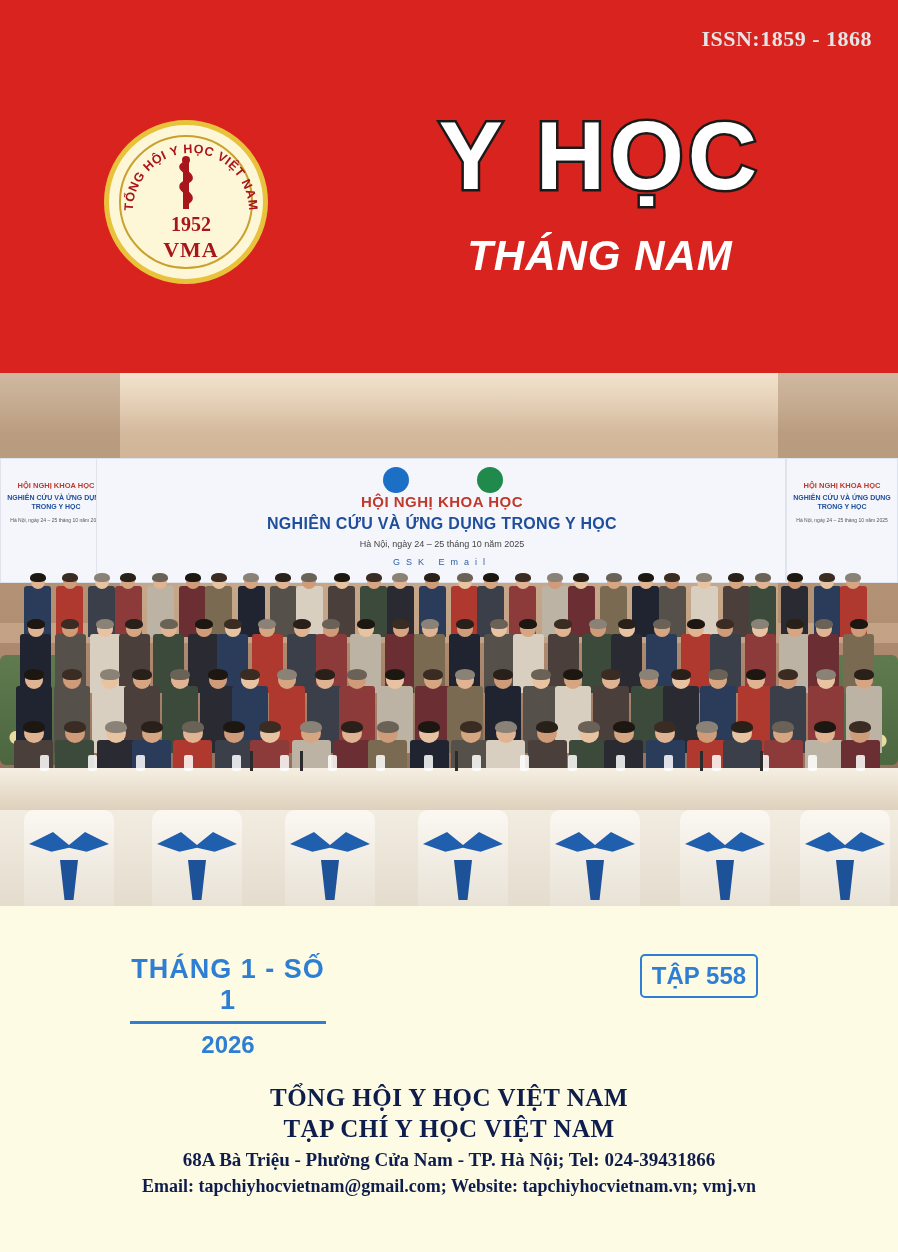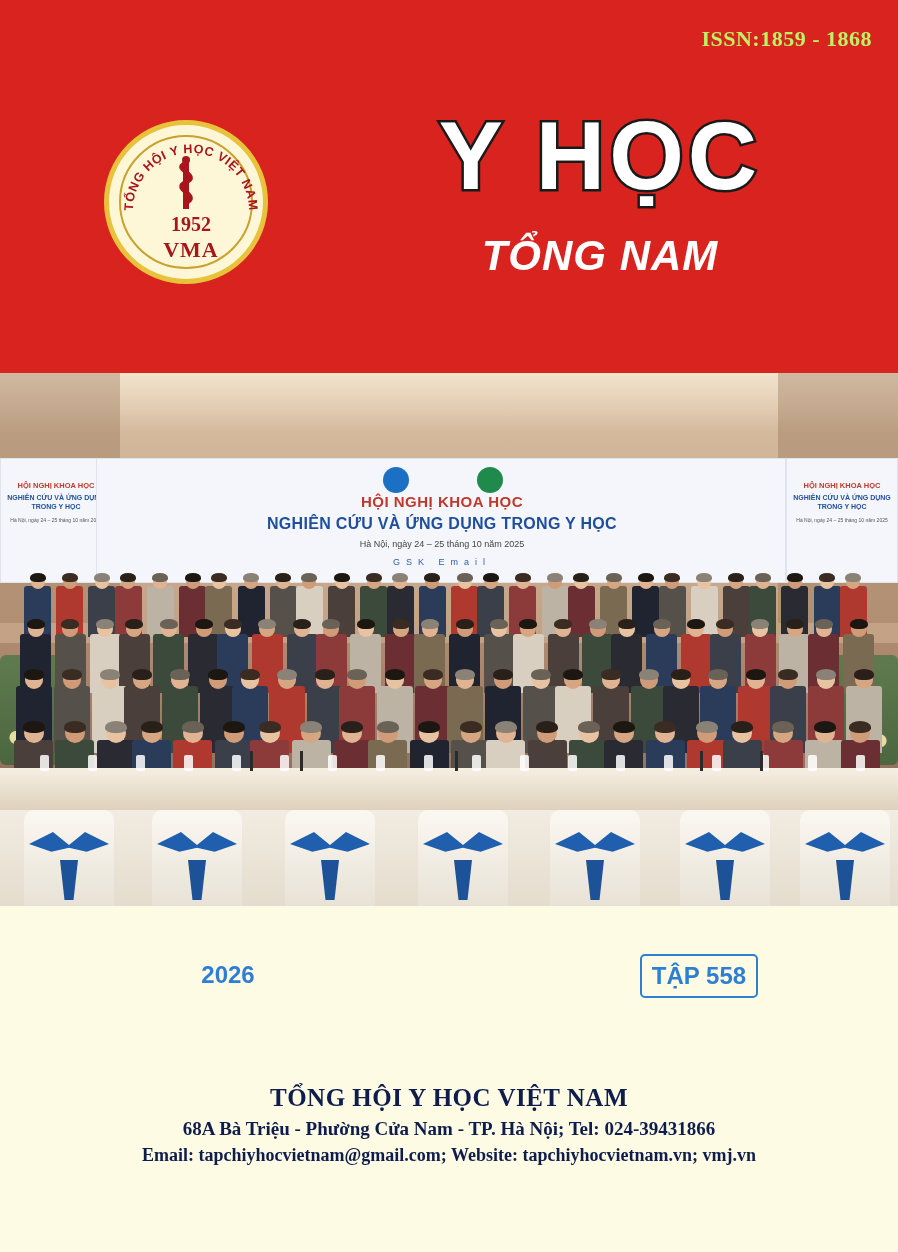--- a/index.html
+++ b/index.html
@@ -22,21 +22,21 @@
     position: relative;
     width: 898px;
     height: 373px;
     background: #d8231f;
     overflow: hidden;
   }
   .issn {
     position: absolute;
     top: 26px;
     right: 26px;
-    color: #bef264;
+    color: #e5e5e5;
     font-family: "Liberation Serif", serif;
     font-weight: bold;
     font-size: 22px;
     letter-spacing: 0.5px;
   }
   
   .emblem {
     position: absolute;
     left: 104px;
     top: 120px;
@@ -377,21 +377,21 @@
         <path d="M28 8 C 12 14, 44 20, 28 27 C 12 34, 44 40, 28 48" stroke="#a8161b" stroke-width="4.5" fill="none" stroke-linecap="round"></path>
         <circle cx="28" cy="5" r="4" fill="#a8161b"></circle>
       </svg>
       <div class="emblem-year">1952</div>
       <div class="emblem-vma">VMA</div>
     </div>
 
 
 
     <div class="yhoc">Y HỌC</div>
-    <div class="vietnam-script">TỔNG NAM</div>
+    <div class="vietnam-script">THÁNG NAM</div>
   </div>
 
   <div class="photo">
     <div class="wall"></div>
     <div class="ceiling-glow"></div>
     <div class="wall-panel" style="left:0px;"></div>
     <div class="wall-panel" style="left:778px;"></div>
 
     <div class="side-banner" style="left:0px;">
       <div class="t1">HỘI NGHỊ KHOA HỌC</div>
@@ -777,26 +777,28 @@
       <div class="glass" style="left: 856px;"></div>
       <div class="mic" style="left: 250px;"></div>
       <div class="mic" style="left: 300px;"></div>
       <div class="mic" style="left: 455px;"></div>
       <div class="mic" style="left: 700px;"></div>
       <div class="mic" style="left: 760px;"></div>
     </div>
 
   <div class="bottom">
     <div class="issue-block">
+      <div class="issue-month">THÁNG 1 - SỐ 1</div>
       <div class="issue-year">2026</div>
     </div>
 
     <div class="volume-box">
       <span>TẬP 558</span>
     </div>
 
     <div class="footer">
       <div class="l1">TỔNG HỘI Y HỌC VIỆT NAM</div>
+      <div class="l2">TẠP CHÍ Y HỌC VIỆT NAM</div>
       <div class="l3">68A Bà Triệu - Phường Cửa Nam - TP. Hà Nội; Tel: 024-39431866</div>
       <div class="l4">Email: tapchiyhocvietnam@gmail.com; Website: tapchiyhocvietnam.vn; vmj.vn</div>
     </div>
   </div>
 </div>
 
 </body></html>

